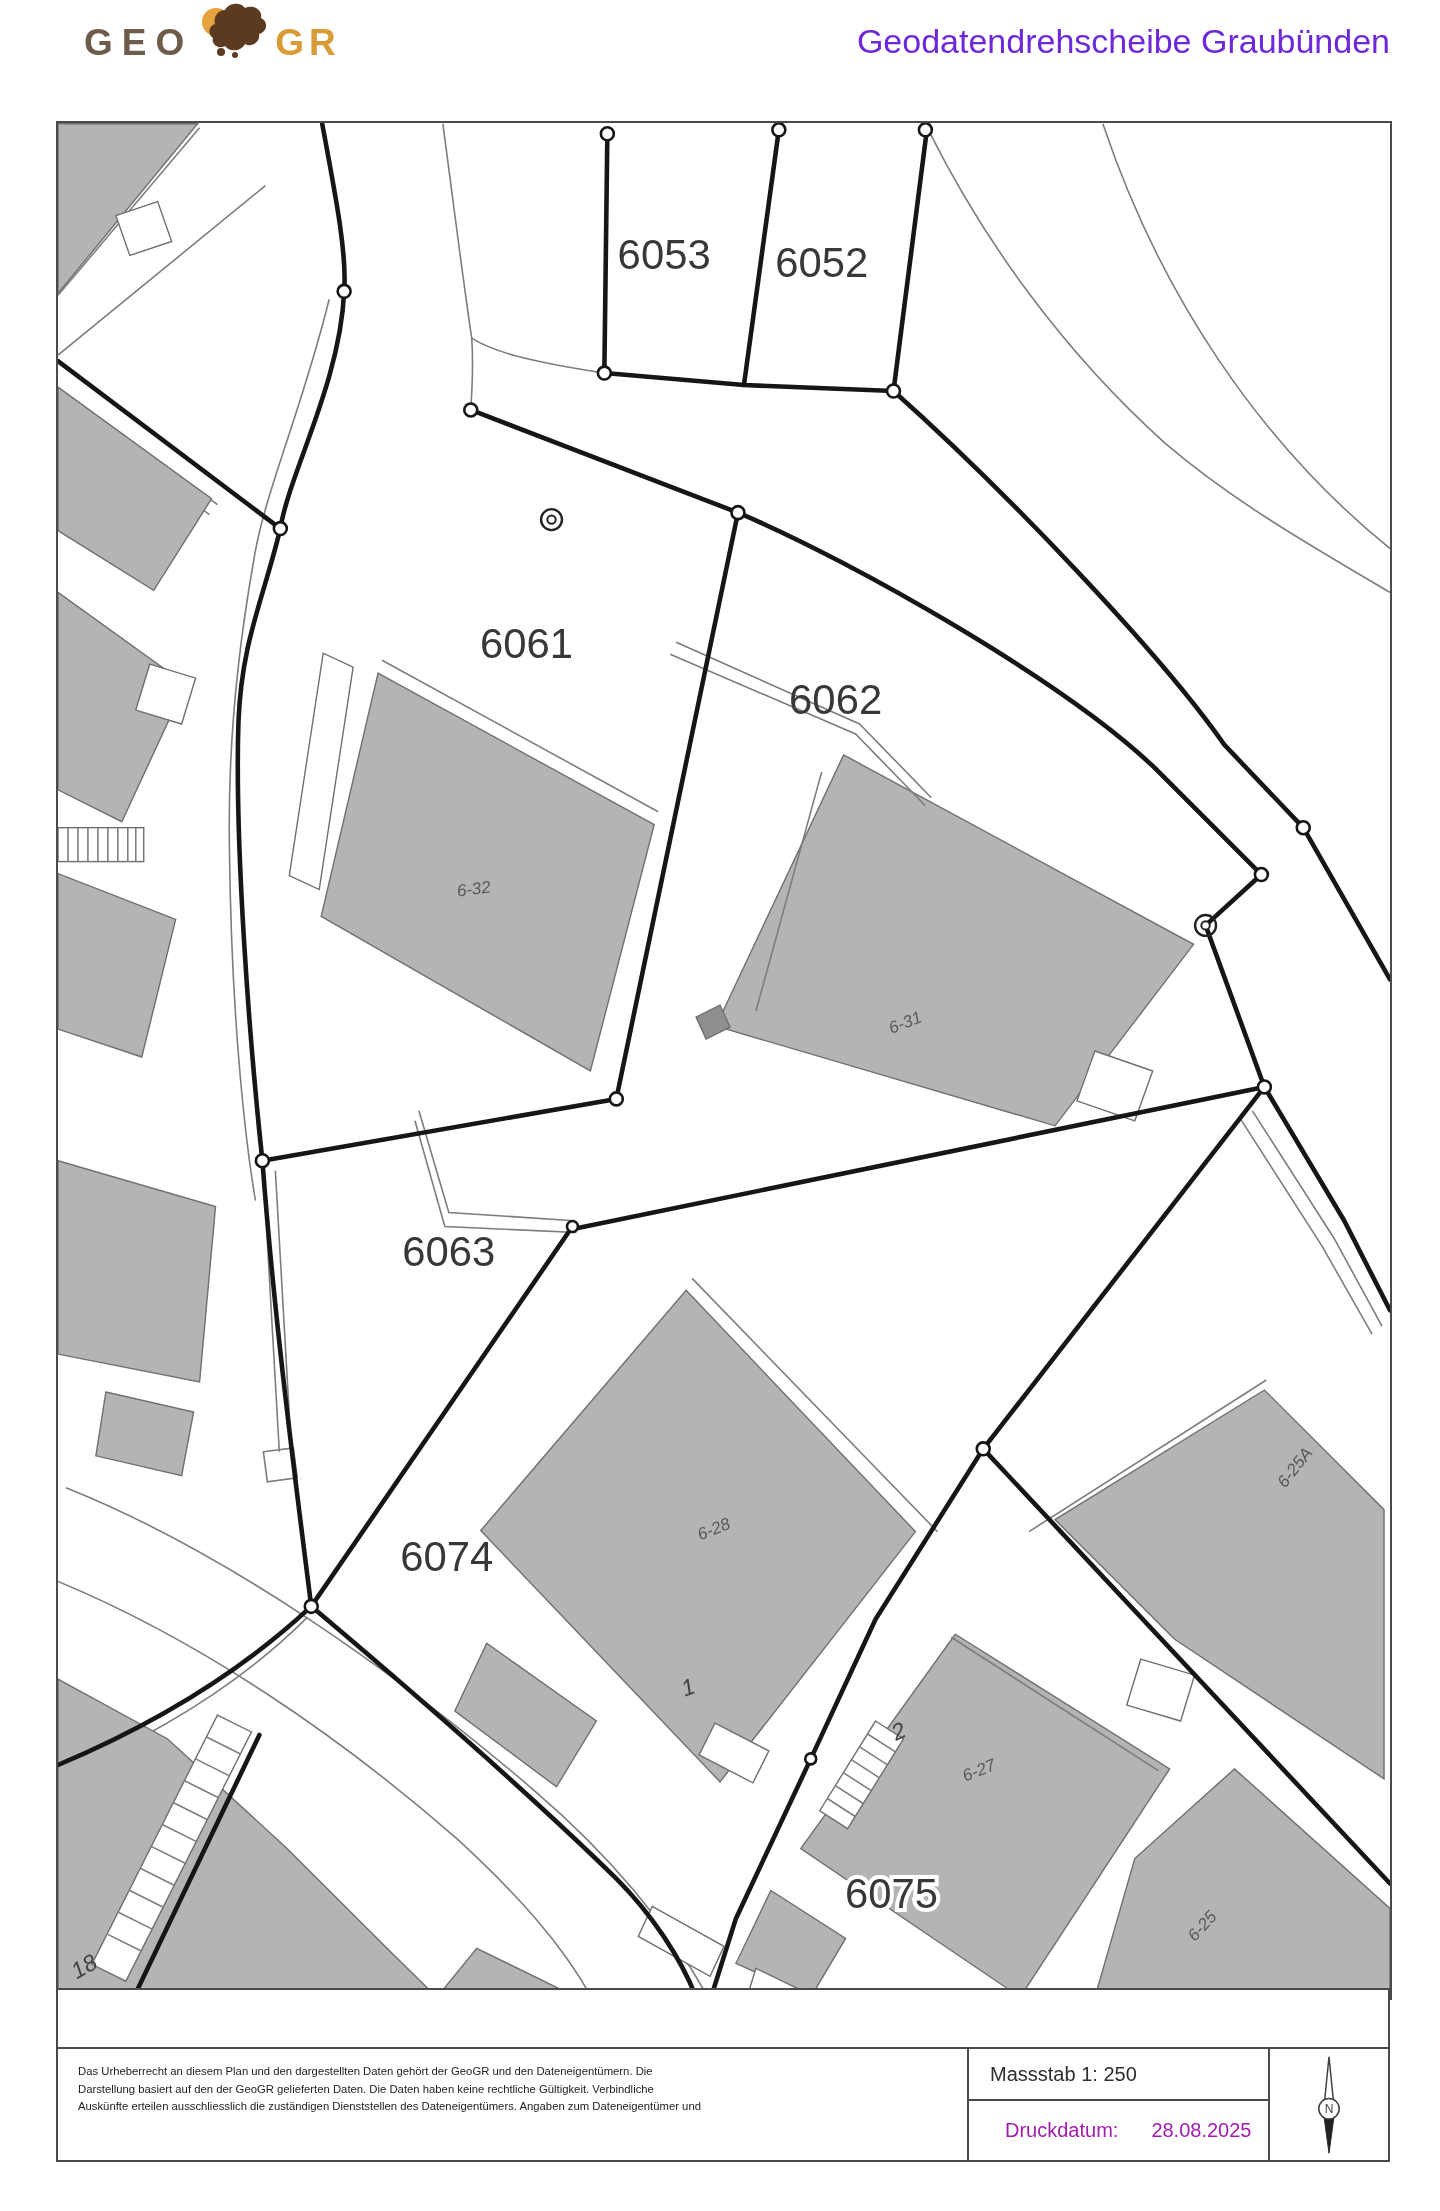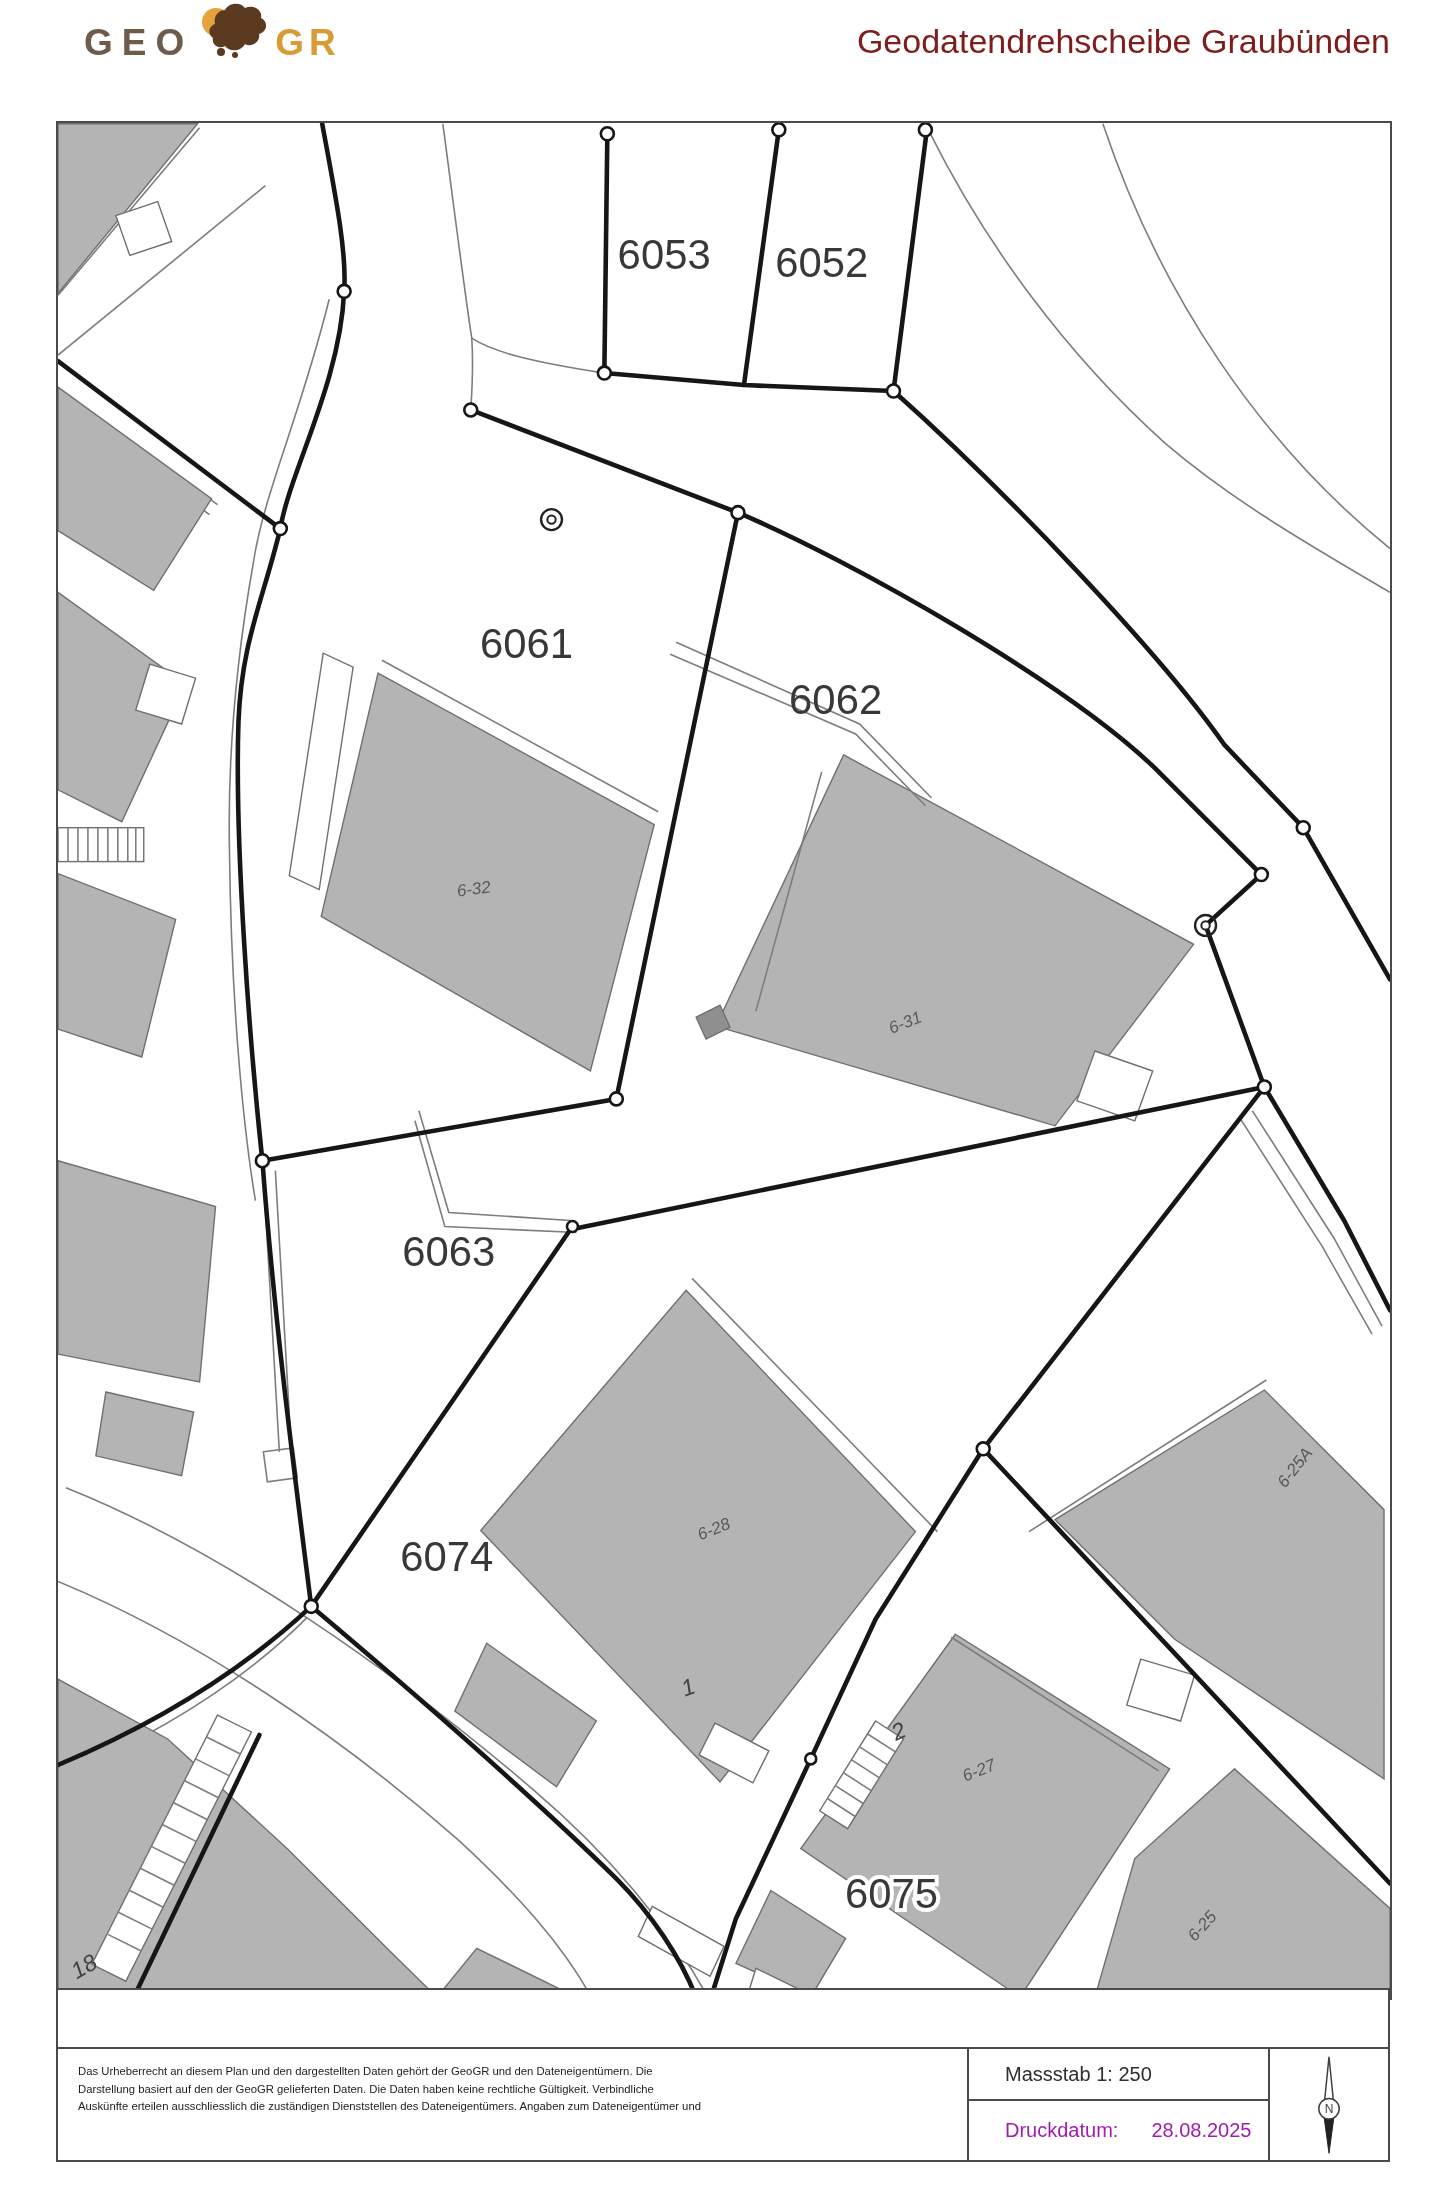--- a/index.html
+++ b/index.html
@@ -4,21 +4,21 @@
 <style>
   html,body{margin:0;padding:0;background:#fff;}
   body{width:1440px;height:2211px;position:relative;font-family:"Liberation Sans",sans-serif;overflow:hidden;}
 
   
   #header{position:absolute;left:0;top:0;width:1440px;height:77px;}
   #logo{position:absolute;left:84px;top:6px;height:58px;display:flex;align-items:flex-end;}
   #logo .geo{font-size:37px;font-weight:bold;letter-spacing:9px;color:#6e5c4b;}
   #logo .gr{font-size:37px;font-weight:bold;letter-spacing:5px;color:#d99b35;margin-left:2px;}
   #logo svg{margin:0 4px 6px 2px;}
-  #page-title{position:absolute;right:50px;top:22px;font-size:34px;color:#7f1d1d;}
+  #page-title{position:absolute;right:50px;top:22px;font-size:34px;color:#6d28d9;}
 
   
   #map-frame{position:absolute;left:56px;top:77px;width:1336px;height:1879px;border:2.5px solid #4a4a4a;box-sizing:border-box;background:#fff;margin-top:44px;}
   #map-frame svg{display:block;width:100%;height:100%;}
 
   svg text{font-family:"Liberation Sans",sans-serif;}
   .parcel-lbl{font-size:42px;fill:#383838;text-anchor:middle;}
   .parcel-lbl.halo{stroke:#ffffff;stroke-width:8px;paint-order:stroke;}
   .bldg-lbl{font-size:17px;fill:#585858;font-style:italic;text-anchor:middle;}
   .house-no{font-size:23px;fill:#424242;font-style:italic;text-anchor:middle;}
@@ -29,21 +29,21 @@
   .thick{fill:none;stroke:#161616;stroke-width:4.6;stroke-linejoin:round;stroke-linecap:round;}
   .vtx{fill:#ffffff;stroke:#161616;stroke-width:2.6;}
 
   
   #footer{position:absolute;left:56px;top:1988px;width:1334px;height:174px;border:2px solid #4a4a4a;box-sizing:border-box;background:#fff;}
   #footer-top{height:57px;border-bottom:2px solid #4a4a4a;}
   #footer-bottom{display:flex;height:111px;}
   #disclaimer-cell{width:909px;box-sizing:border-box;padding:14px 27px 0 20px;font-size:11.3px;line-height:1.55;color:#222;}
   .vdiv{width:2px;background:#4a4a4a;}
   #scale-cell{width:299px;display:flex;flex-direction:column;}
-  #scale-row{height:52px;border-bottom:2px solid #4a4a4a;display:flex;align-items:center;padding-left:36px;font-size:20px;color:#2e2e2e;box-sizing:border-box;}
+  #scale-row{height:52px;border-bottom:2px solid #4a4a4a;display:flex;align-items:center;padding-left:21px;font-size:20px;color:#2e2e2e;box-sizing:border-box;}
   #date-row{flex:1;display:flex;align-items:center;padding-left:36px;font-size:20px;color:#a21caf;gap:21px;}
   #date-row .val{margin-left:12px;}
   #north-cell{flex:1;display:flex;align-items:center;justify-content:center;}
 </style>
 </head>
 <body>
 
 <div id="header">
   <div id="logo">
     <span class="geo">GEO</span>

